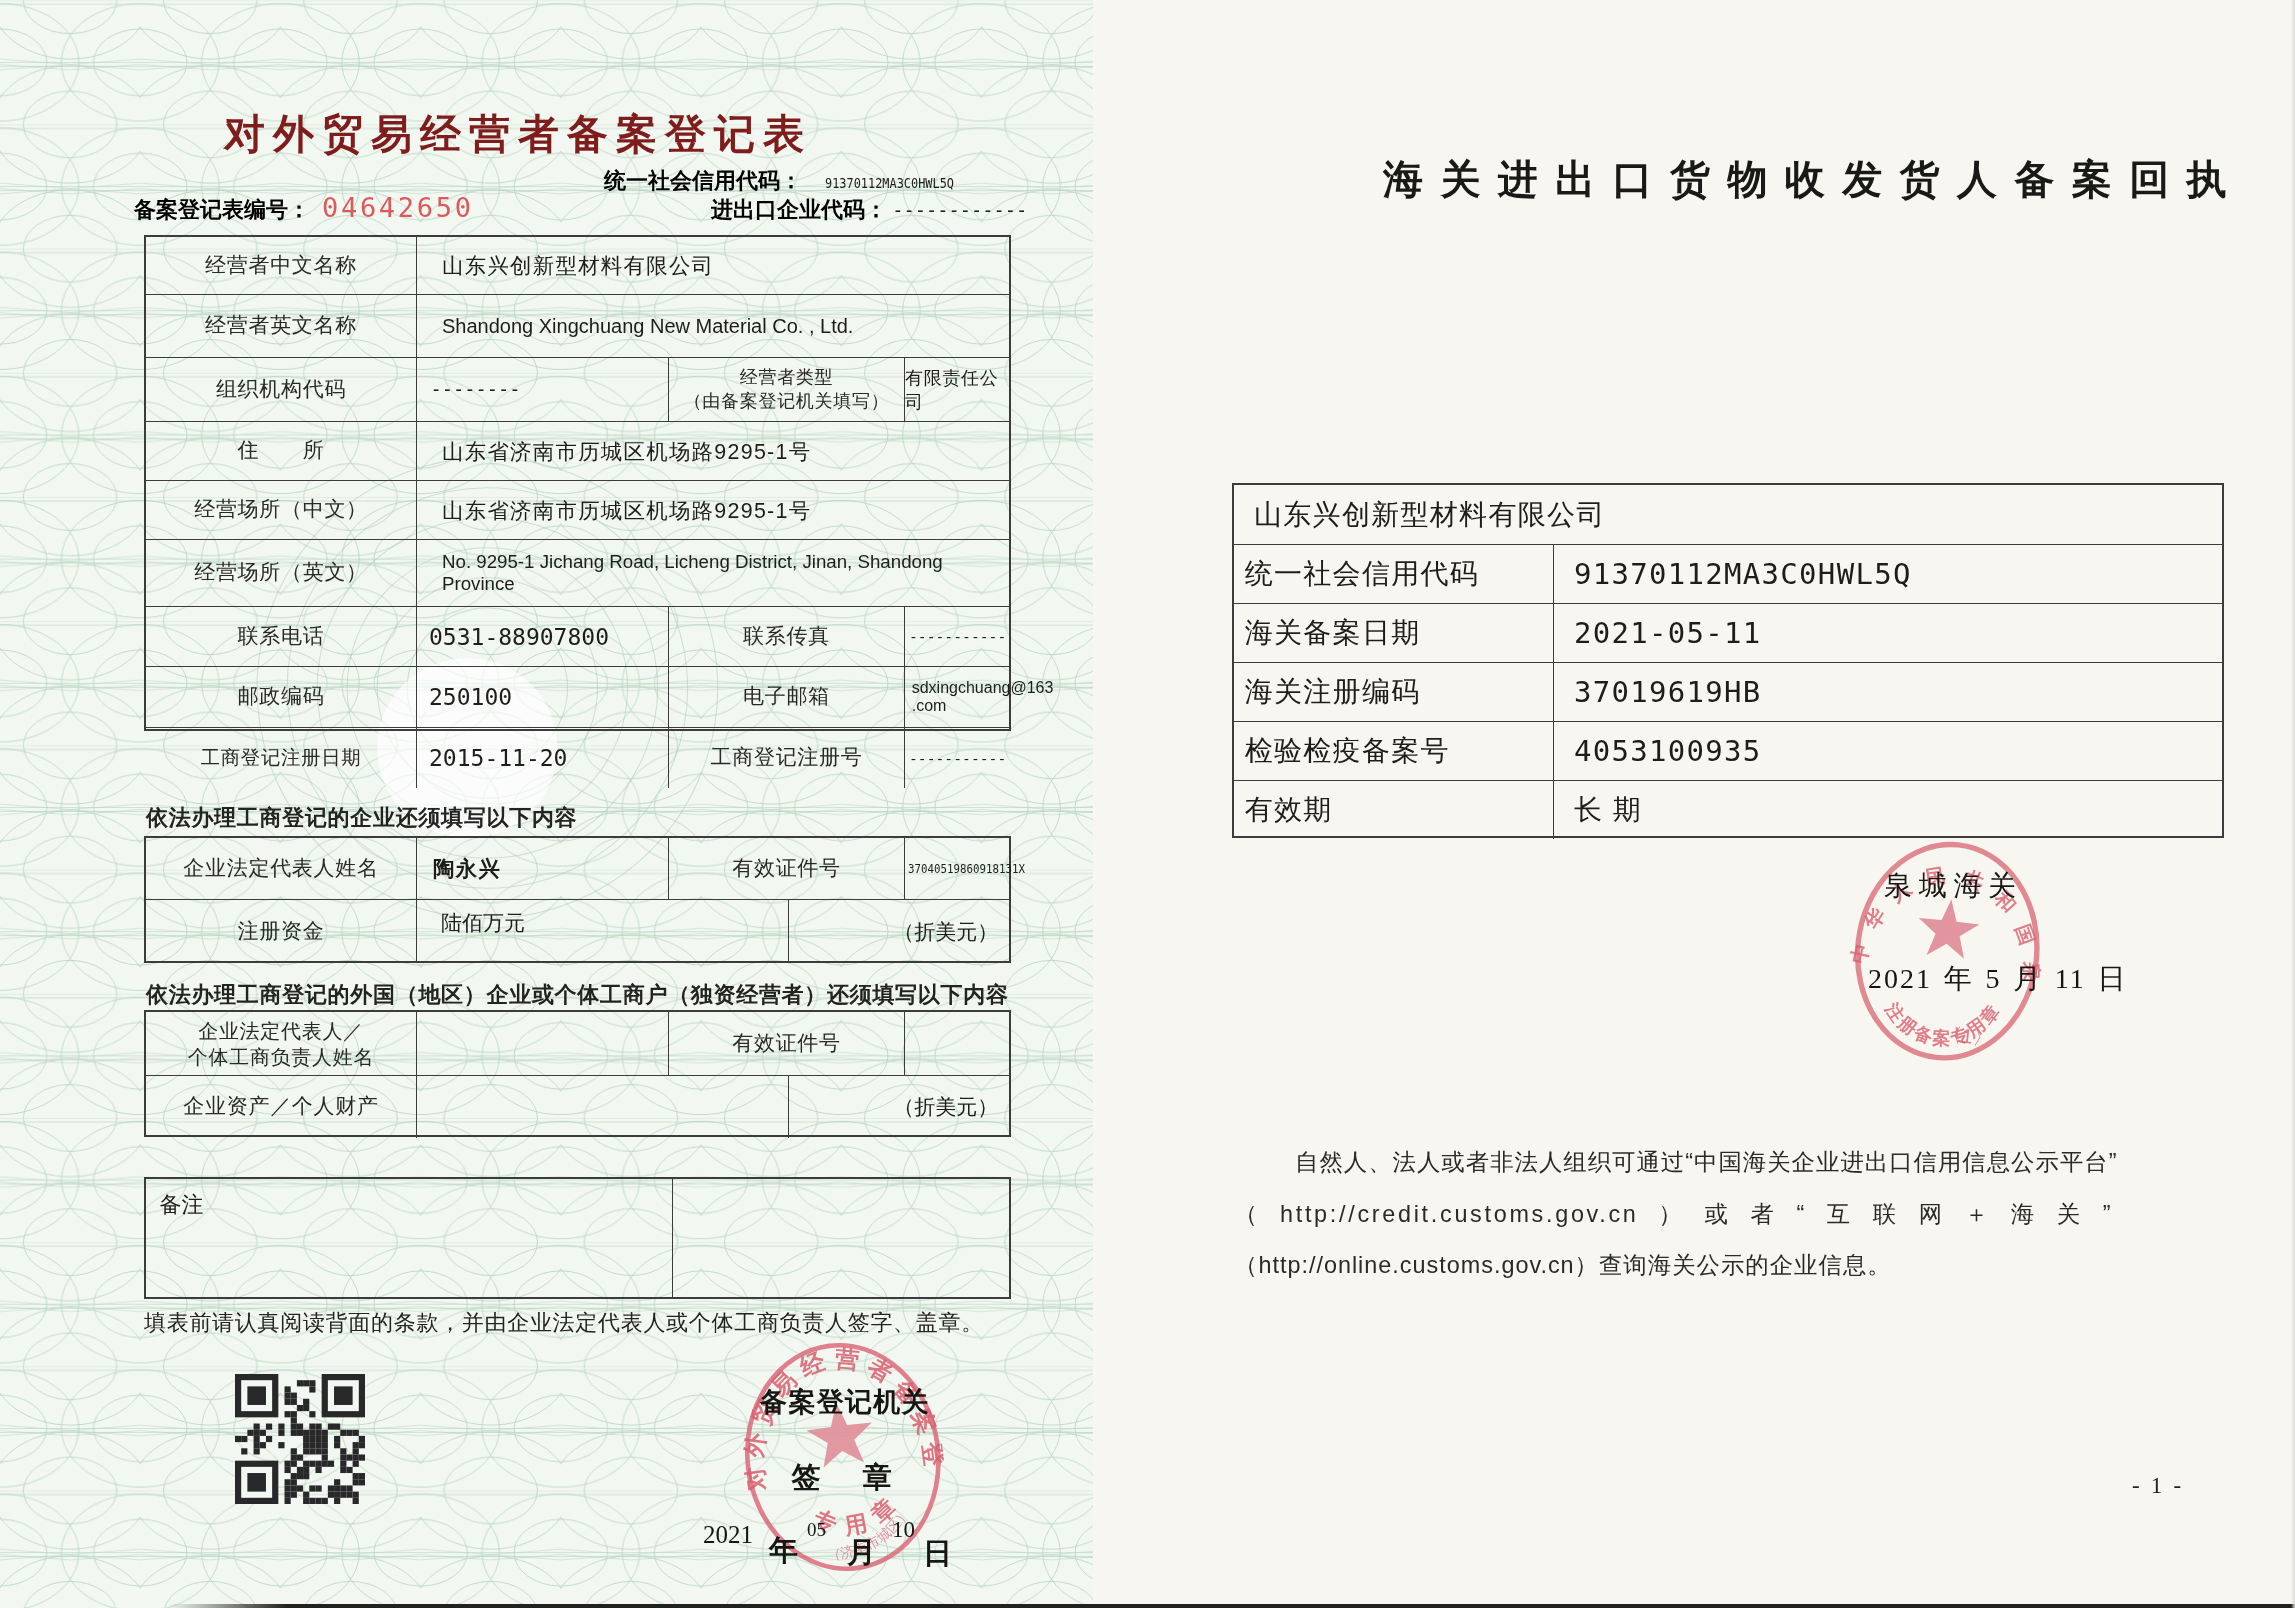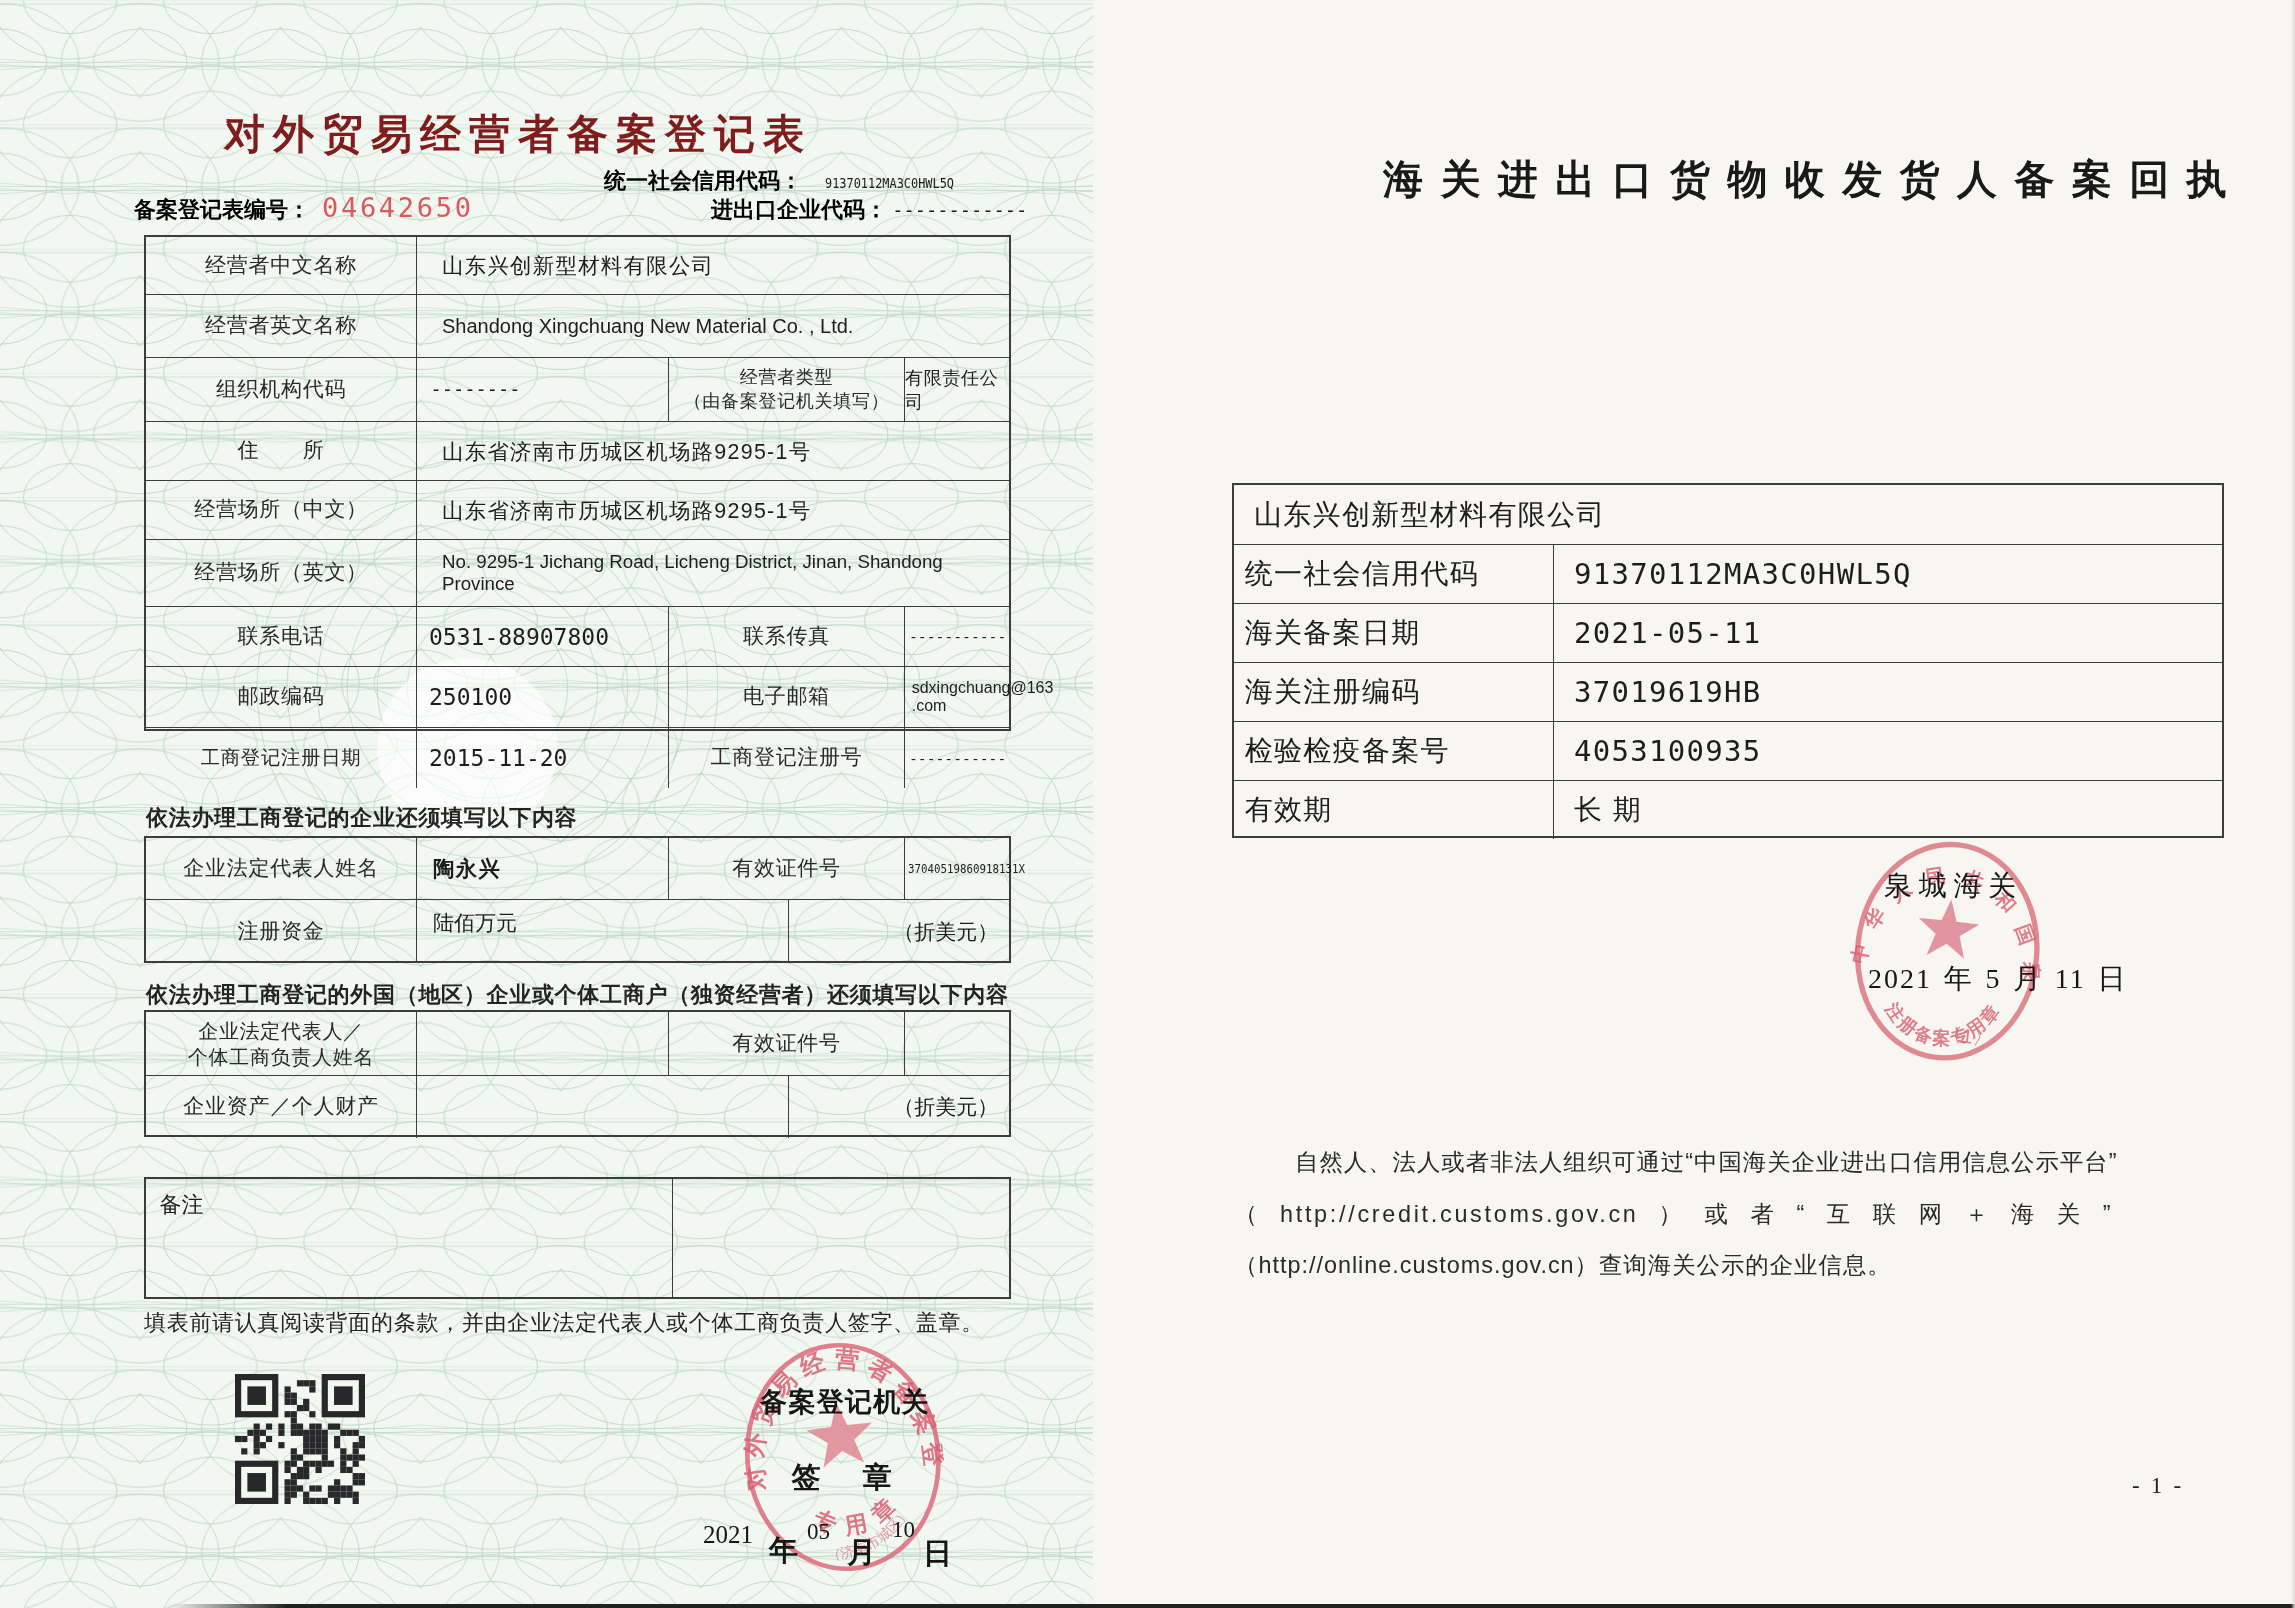--- a/index.html
+++ b/index.html
@@ -158,21 +158,21 @@
     <div class="tr" style="height:61px">
       <div class="td lab w1">企业法定代表人姓名</div>
       <div class="td w2 v v-cn" style="padding-left:16px;font-weight:600">陶永兴</div>
       <div class="td lab w3">有效证件号</div>
       <div class="td wf" style="padding-left:2.7px">
           <span class="squeeze">37040519860918131X</span>
         </div>
     </div>
     <div class="tr" style="height:64px">
       <div class="td lab w1">注册资金</div>
-      <div class="td w2b" style="padding-left:16px;font-size:21px;align-items:flex-start;padding-top:9.4px;font-family:Liberation Sans, sans-serif">陆佰万元</div>
+      <div class="td w2b" style="padding-left:24px;font-size:21px;align-items:flex-start;padding-top:9.4px;font-family:Liberation Sans, sans-serif">陆佰万元</div>
       <div class="td wf note-cell">（折美元）</div>
     </div>
   </div>
 
   <div class="abs sec-title" style="left:146px;top:980px">依法办理工商登记的外国（地区）企业或个体工商户（独资经营者）还须填写以下内容</div>
 
   <div class="tbl" style="left:144px;top:1010px;width:867px;height:127px">
     <div class="tr" style="height:63px">
       <div class="td lab w1 pre" style="font-size:20px">企业法定代表人／
 个体工商负责人姓名</div>
@@ -352,21 +352,21 @@
       <text font-size="21" fill="#dd7a87" opacity="0.8">
         <textPath href="#arcLs" startOffset="0" textLength="150" lengthAdjust="spacing">（济南市城区）</textPath>
       </text>
     </svg>
   </div>
 
   <div class="black-overlay" style="left:748px;top:1384px;width:194px;text-align:center;font-weight:700;font-size:27px;letter-spacing:1.3px">备案登记机关</div>
   <div class="black-overlay" style="left:748px;top:1458px;width:194px;text-align:center;font-weight:700;font-size:29px;letter-spacing:6.7px">签　章</div>
   <div class="black-overlay serif" style="left:703px;top:1521px;font-size:25px">2021</div>
   <div class="black-overlay" style="left:769px;top:1531px;font-size:29px;font-weight:700">年</div>
-  <div class="black-overlay serif" style="left:807px;top:1519px;font-size:23px">05</div>
+  <div class="black-overlay serif" style="left:807px;top:1519px;font-size:19px">05</div>
   <div class="black-overlay" style="left:847px;top:1533px;font-size:29px;font-weight:700">月</div>
   <div class="black-overlay serif" style="left:892px;top:1517px;font-size:23px">10</div>
   <div class="black-overlay" style="left:923px;top:1534px;font-size:29px;font-weight:700">日</div>
 </div>
 
 <div class="page-right">
 
   <div class="abs serif" style="left:149px;top:152px;width:1002px;text-align:right;font-size:40px;font-weight:700;letter-spacing:17.4px;color:#191917">海关进出口货物收发货人备案回执</div>
 
   <div class="tbl" style="left:139px;top:483px;width:992px;height:355px;border-width:2px">

